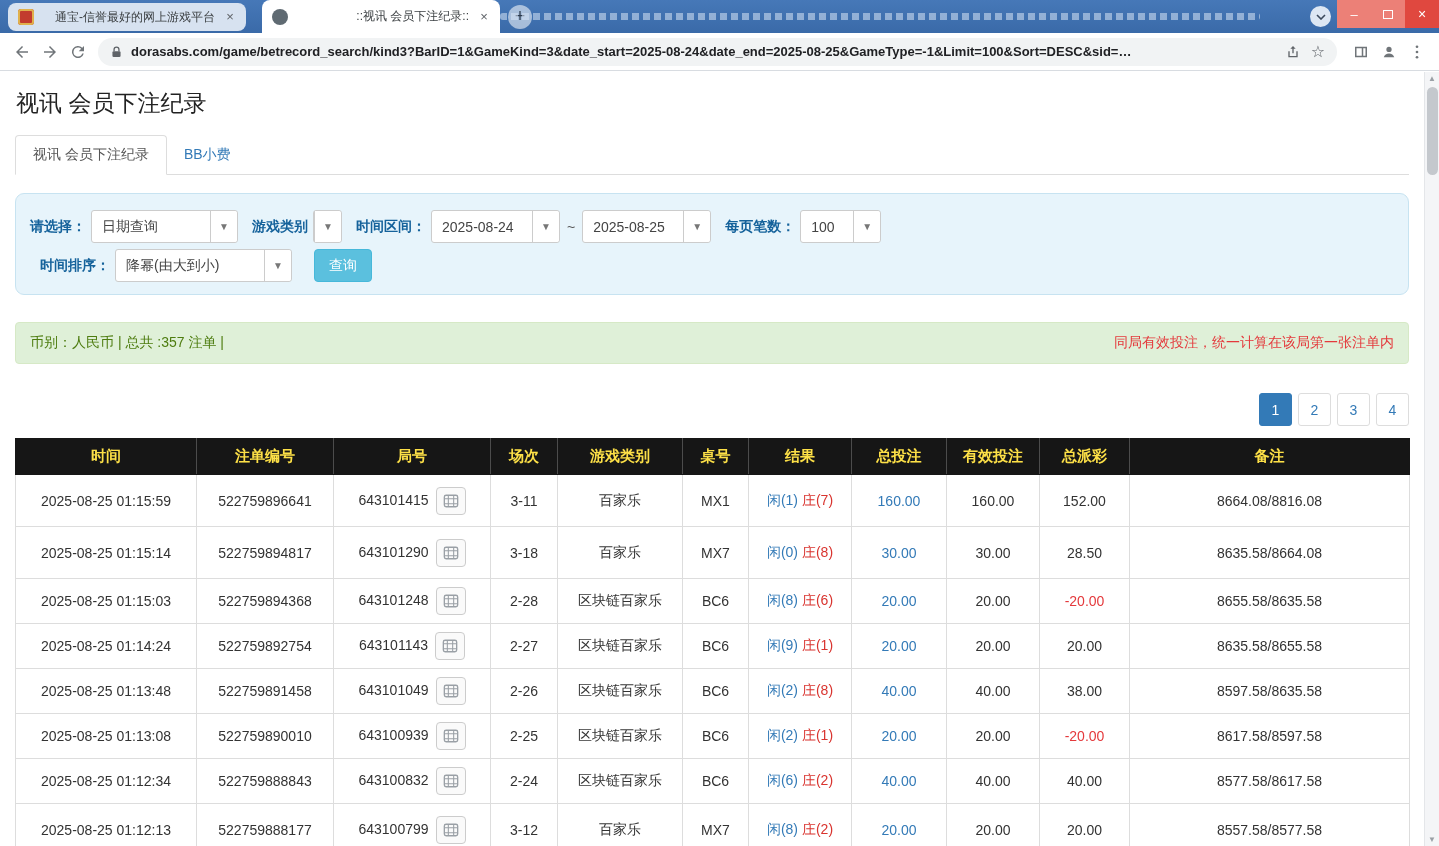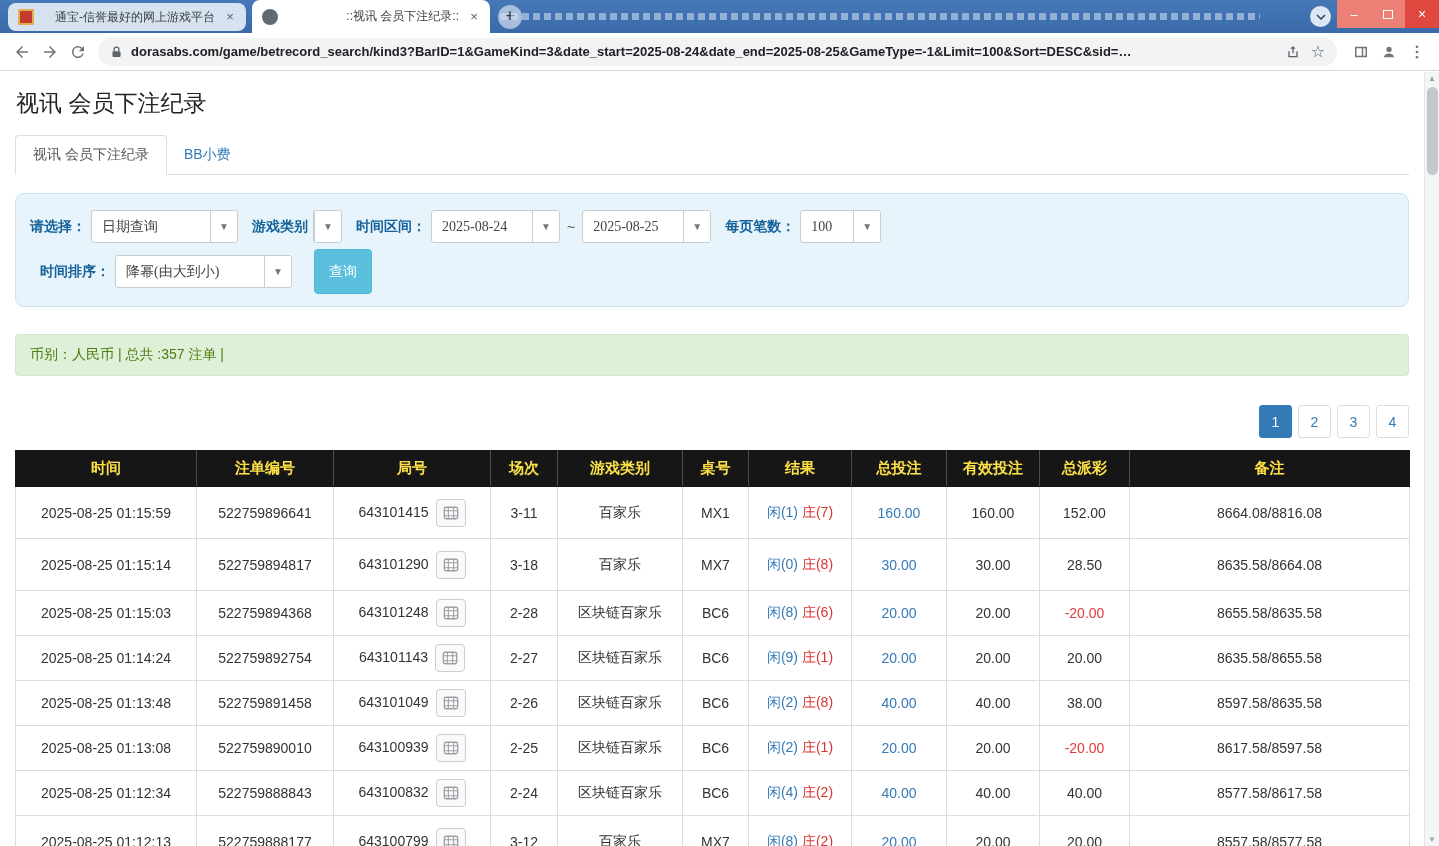--- a/index.html
+++ b/index.html
@@ -4,21 +4,21 @@
 <style>
   * { box-sizing: border-box; margin: 0; padding: 0; }
   html, body { width: 1439px; height: 846px; overflow: hidden; }
   body { font-family: "Liberation Sans", "DejaVu Sans", sans-serif; background: #fff; position: relative; }
 
   
   .titlebar { height: 33px; background: linear-gradient(#4678b8, #3a6aa8); display: flex; align-items: flex-end; position: relative; }
   .ghost-text { position: absolute; top: 13px; left: 500px; width: 760px; height: 7px;
     background: repeating-linear-gradient(90deg, rgba(215,228,245,.55) 0 7px, transparent 7px 11px); border-radius: 3px; }
   .btab { width: 238px; height: 33px; display: flex; align-items: center; gap: 7px; padding: 0 8px 0 10px;
-    border-radius: 8px 8px 0 0; font-size: 12px; color: #3c4043; margin-left: 6px; }
+    border-radius: 8px 8px 0 0; font-size: 12px; color: #3c4043; margin-left: 16px; }
   .btab.inactive { background: #d7e2f0; height: 28px; border-radius: 8px; margin-bottom: 2px; margin-left: 8px; }
   .btab.active { background: #fff; }
   .btab .tab-title { flex: 1; white-space: nowrap; overflow: hidden; text-overflow: ellipsis; text-align: right; }
   .favicon1 { width: 16px; height: 16px; border-radius: 3px; background: #c23b2e; flex: none;
     box-shadow: inset 0 0 0 2px #e0b14c; }
   .favicon2 { width: 16px; height: 16px; border-radius: 50%; background: #5f6a72; flex: none; }
   .tab-x { color: #5f6368; font-size: 13px; width: 16px; height: 16px; line-height: 16px; text-align: center; border-radius: 50%; flex: none; }
   .newtab { width: 24px; height: 24px; border-radius: 50%; background: rgba(255,255,255,.55); color: #2c3b4e;
     font-size: 18px; line-height: 22px; text-align: center; margin: 0 0 4px 8px; }
   .tab-search { position: absolute; right: 108px; top: 6px; width: 21px; height: 21px; border-radius: 50%;
@@ -51,27 +51,27 @@
 
   .nav-tabs { display: flex; align-items: flex-end; margin: 16px 15px 0; border-bottom: 1px solid #ddd; }
   .nav-tab-active { background: #fff; border: 1px solid #ddd; border-bottom: 1px solid #fff; margin-bottom: -1px;
     border-radius: 4px 4px 0 0; padding: 10px 17px; font-size: 14px; color: #555; cursor: default; }
   .nav-tab-link { padding: 10px 17px; font-size: 14px; color: #337ab7; cursor: pointer; }
 
   .filter-panel { margin: 18px 15px 0; background: #e7f4fb; border: 1px solid #c7e3f1; border-radius: 9px; padding: 10px 10px 12px; }
   .f-row { display: flex; align-items: center; margin-top: 6px; flex-wrap: nowrap; }
   .f-label { color: #15629b; font-weight: 700; font-size: 14px; margin: 0 5px 0 14px; white-space: nowrap; }
   .combo { display: inline-flex; align-items: stretch; height: 33px; background: #fff; border: 1px solid #ccc; border-radius: 3px; cursor: pointer; }
-  .combo .val { display: flex; align-items: center; padding: 16px 10px; font-size: 14px; color: #444; white-space: nowrap; font-family: Liberation Serif, serif; }
+  .combo .val { display: flex; align-items: center; padding: 16px 10px; font-size: 14px; color: #444; white-space: nowrap; }
   .combo .caret { width: 27px; border-left: 1px solid #ccc; display: flex; align-items: center; justify-content: center;
     color: #777; font-size: 10px; background: #fff; border-radius: 0 3px 3px 0; }
   .w-query .val { width: 118px; } .w-game .val { width: 170px; } .w-date .val { width: 100px; }
   .w-size .val { width: 52px; } .w-sort .val { width: 148px; }
   .tilde { font-size: 14px; color: #555; margin: 0 7px; }
-  .btn-search { margin-left: 22px; height: 45px; background: #5bc0de; border: 1px solid #46b8da; color: #fff;
+  .btn-search { margin-left: 22px; height: 33px; background: #5bc0de; border: 1px solid #46b8da; color: #fff;
     font-size: 14px; padding: 0 14px; border-radius: 4px; cursor: pointer; font-family: inherit; }
 
   .summary-bar { margin: 27px 15px 0; background: #dff0d8; border: 1px solid #d6e9c6; border-radius: 4px;
     padding: 11px 14px; display: flex; justify-content: space-between; align-items: center; font-size: 14px; }
   .summary-left { color: #4d7c0f; }
   .summary-right { color: #e4393c; }
 
   .pagination { margin: 29px 15px 12px; display: flex; justify-content: flex-end; gap: 6px; }
   .pg { min-width: 33px; height: 33px; display: flex; align-items: center; justify-content: center;
     border: 1px solid #ddd; border-radius: 3px; color: #337ab7; font-size: 14px; background: #fff; cursor: pointer; }
@@ -210,20 +210,21 @@
       <span class="combo w-sort">
         <span class="val">降幂(由大到小)</span>
         <span class="caret">▼</span>
       </span>
       <button class="btn-search">查询</button>
     </div>
   </div>
 
   <div class="summary-bar">
     <span class="summary-left">币别：人民币 | 总共 :357 注单 |</span>
+    <span class="summary-right">同局有效投注，统一计算在该局第一张注单内</span>
   </div>
 
   <div class="pagination">
     <span class="pg active">1</span>
     <span class="pg">2</span>
     <span class="pg">3</span>
     <span class="pg">4</span>
   </div>
 
   <table class="bet-table">
@@ -369,21 +370,21 @@
     <td class="c-bet">522759888843</td>
     <td class="c-round"><span class="round-num">643100832</span><span class="video-btn" hidden="">
               <svg width="18" height="16" viewBox="0 0 20 18">
                 <rect x="2.5" y="2.5" width="15" height="13" rx="2" fill="none" stroke="#9aa0a6" stroke-width="1.5"></rect>
                 <path d="M2.5 6.5h15M2.5 12h15M7 2.5v13M13 2.5v13" stroke="#9aa0a6" stroke-width="1.2" fill="none"></path>
               </svg>
             </span></td>
     <td class="c-session">2-24</td>
     <td class="c-game">区块链百家乐</td>
     <td class="c-table">BC6</td>
-    <td class="c-result"><span class="res-player">闲(4)</span> <span class="res-banker">庄(2)</span></td>
+    <td class="c-result"><span class="res-player">闲(6)</span> <span class="res-banker">庄(2)</span></td>
     <td class="c-total"><a class="bet-link">40.00</a></td>
     <td class="c-valid">40.00</td>
     <td class="c-payout">40.00</td>
     <td class="c-note">8577.58/8617.58</td>
   </tr>
         <tr class="tall">
     <td class="c-time">2025-08-25 01:12:13</td>
     <td class="c-bet">522759888177</td>
     <td class="c-round"><span class="round-num">643100799</span><span class="video-btn">
               <svg width="18" height="16" viewBox="0 0 20 18">

